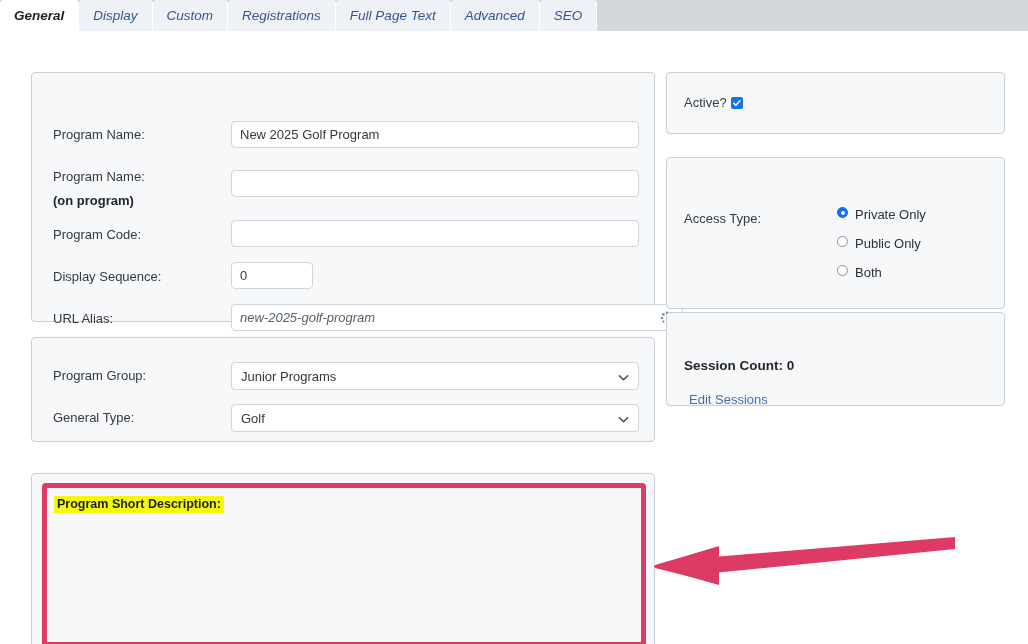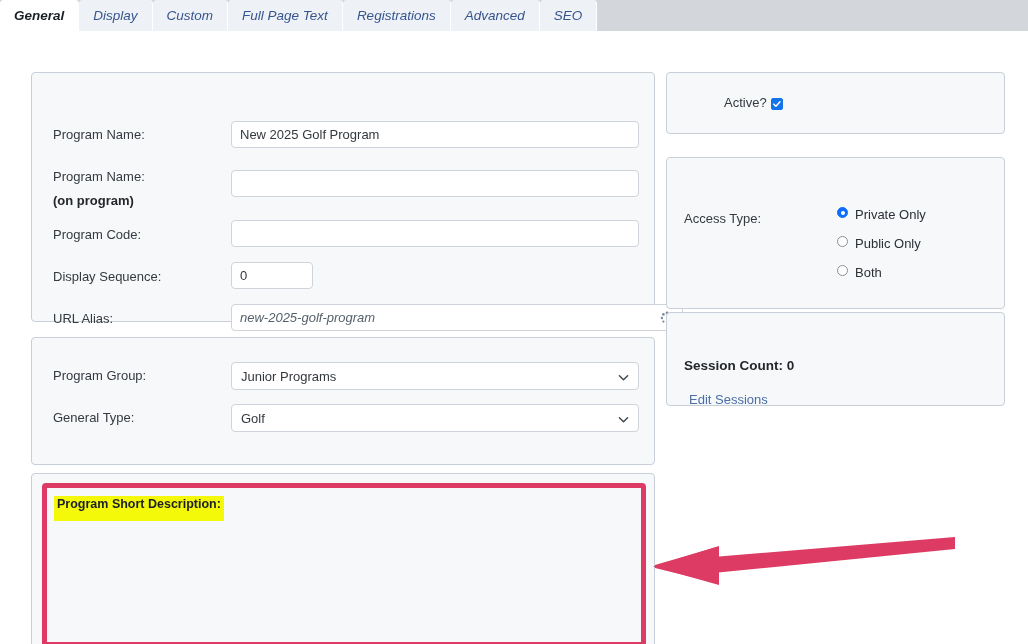--- a/index.html
+++ b/index.html
@@ -111,21 +111,21 @@
   .anno-box {
     position: absolute;
     border: 5px solid #dd3b63;
     border-radius: 4px;
   }
   .hl {
     background: #f4f90a;
     font-weight: bold;
     font-size: 12.5px;
     color: #1c2024;
-    padding: 1px 3px 10px 3px;
+    padding: 1px 3px 2px 3px;
   }
   .ta {
     position: absolute;
     background: #ffffff;
     border: 1px solid #ced4da;
     border-radius: 3px;
   }
   .ta-text {
     position: absolute; left: 9px; top: 6px; right: 10px;
     font-weight: bold; font-size: 13px; color: #3f454b; line-height: 16px;
@@ -140,24 +140,24 @@
   <div class="tab active">
       <span>General</span>
     </div>
   <div class="tab">
       <span>Display</span>
     </div>
   <div class="tab">
       <span>Custom</span>
     </div>
   <div class="tab">
+      <span>Registrations</span>
+    </div>
+  <div class="tab">
       <span>Full Page Text</span>
-    </div>
-  <div class="tab">
-      <span>Registrations</span>
     </div>
   <div class="tab">
       <span>Advanced</span>
     </div>
   <div class="tab">
       <span>SEO</span>
     </div>
 </div>
 
 <div class="content">
@@ -208,21 +208,21 @@
             <circle cx="8" cy="13.8" r="1.3"></circle>
             <circle cx="3.9" cy="12.1" r="1.3"></circle>
             <circle cx="2.2" cy="8" r="1.4"></circle>
             <circle cx="3.9" cy="3.9" r="1.5"></circle>
           </g>
         </svg>
       </span>
     </div>
   </div>
 
-  <div class="panel" style="left:31px; top:306px; width:624px; height:128px;padding-left:20px;">
+  <div class="panel" style="left:31px; top:306px; width:624px; height:105px;padding-left:20px;">
 
     <div class="row" style="left:21px; top:30px;">
       <div class="lbl">Program Group:</div>
     </div>
     <div class="sel" style="position:absolute; left:199px; top:24px; width:408px;">
       <span>Junior Programs</span>
       <span class="chev">
         <svg viewBox="0 0 12 12" xmlns="http://www.w3.org/2000/svg">
             <path d="M1.5 4 L6 8.5 L10.5 4" stroke="#41484f" stroke-width="1.6" fill="none" stroke-linecap="round" stroke-linejoin="round"></path>
           </svg>
@@ -245,21 +245,21 @@
   <div class="panel" style="left:31px; top:442px; width:624px; height:200px;">
   </div>
 
   <div class="anno-box" style="left:42px; top:452px; width:604px; height:164px;">
     <div style="position:absolute; left:7px; top:8px;">
       <span class="hl">Program Short Description:</span>
     </div>
   </div>
 
   <div class="panel" style="left:666px; top:41px; width:339px; height:62px;">
-    <div style="position:absolute; left:17px; top:22px; display:flex; align-items:flex-end;margin-left:40px;">
+    <div style="position:absolute; left:17px; top:22px; display:flex; align-items:center;">
       <span class="lbl">Active?</span>
       <span class="cb">
         <svg viewBox="0 0 12 12" xmlns="http://www.w3.org/2000/svg">
             <path d="M2.2 6.2 L4.7 8.7 L9.6 3.3" stroke="#ffffff" stroke-width="1.8" fill="none" stroke-linecap="round" stroke-linejoin="round"></path>
           </svg>
       </span>
     </div>
   </div>
 
   <div class="panel" style="left:666px; top:126px; width:339px; height:152px;">

